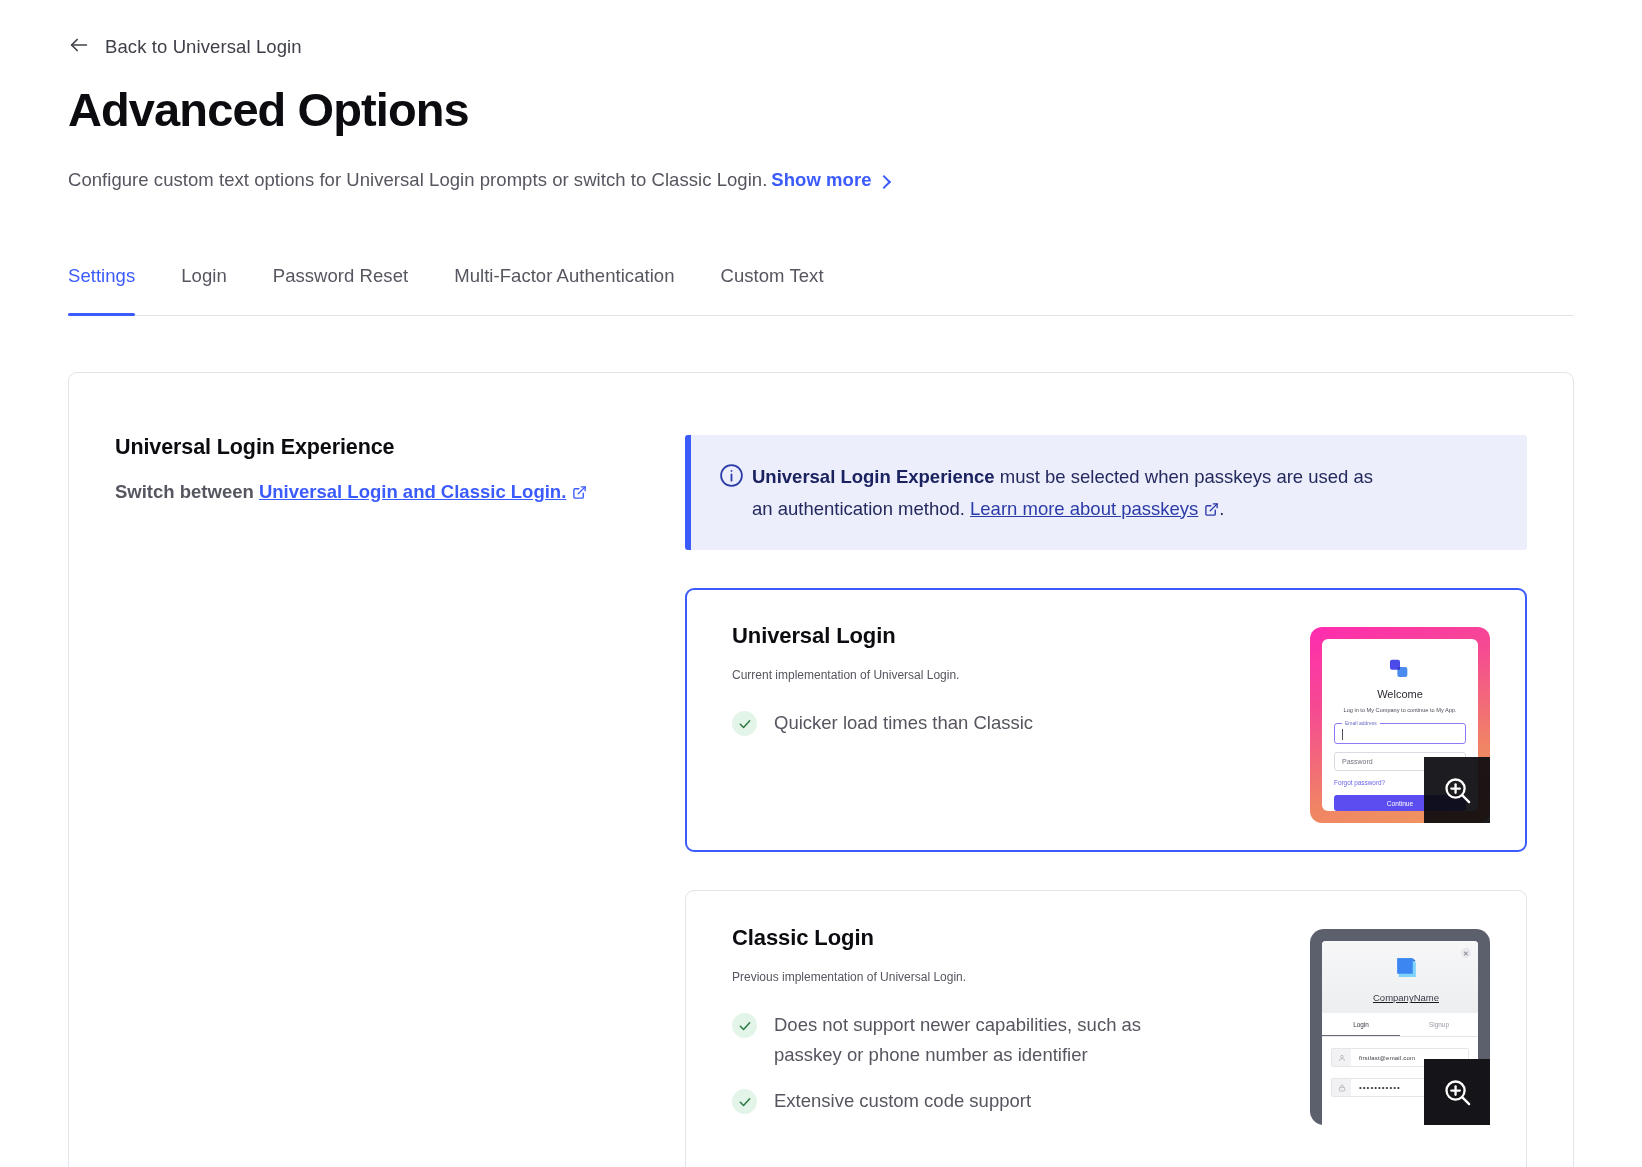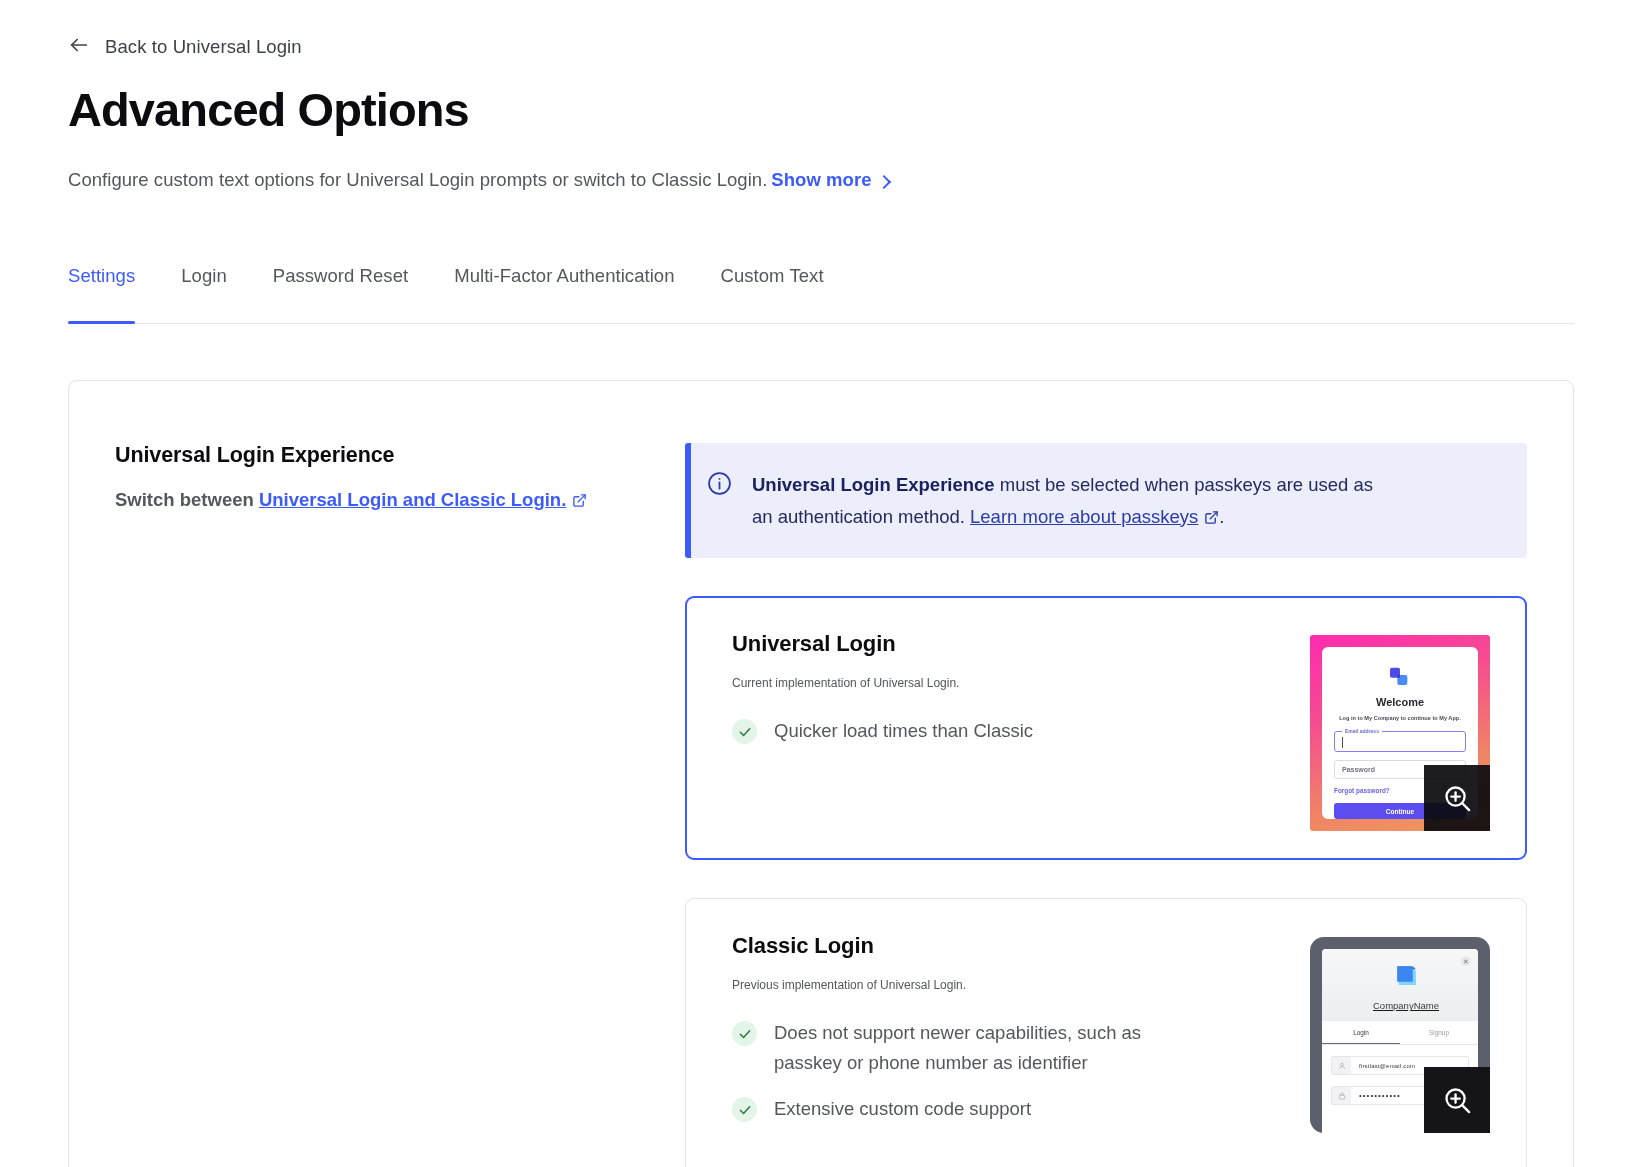--- a/index.html
+++ b/index.html
@@ -52,21 +52,21 @@
   
   .tabs {
     margin-top: 74px;
     display: flex; align-items: flex-end; gap: 0;
     border-bottom: 1px solid #e3e3e8;
     position: relative;
   }
   .tab {
     font-size: 18.5px;
     color: #55565f;
-    padding: 0 0 36px 0;
+    padding: 0 0 28px 0;
     margin-right: 46px;
     cursor: pointer;
     position: relative;
     letter-spacing: .05px;
   }
   .tab:last-child { margin-right: 0; }
   .tab.active { color: #3b5bfd; }
   .tab.active::after {
     content: ""; position: absolute; left: 0; right: 0; bottom: -1px;
     height: 3px; background: #3b5bfd; border-radius: 2px;
@@ -98,22 +98,22 @@
   .ext-icon {
     display: inline-block; vertical-align: -2px; margin-left: 6px;
     width: 15px; height: 15px; color: #3b5bfd;
   }
 
   
   .info-banner {
     background: #eceefb;
     border-left: 6px solid #3b5bfd;
     border-radius: 3px;
-    padding: 26px 28px 26px 16px;
-    display: flex; gap: 20px;
+    padding: 26px 28px 26px 28px;
+    display: flex; gap: 8px;
     align-items: flex-start;
   }
   .info-icon { width: 25px; height: 25px; flex: 0 0 25px; color: #2b3ba8; margin-top: 2px; }
   .info-text {
     font-size: 18.5px; color: #242a5e; line-height: 1.72;
     max-width: 640px;
   }
   .info-text b { font-weight: bold; color: #1b2260; }
   .info-text .inline-link { color: #2b3ba8; }
   .info-text .ext-icon { color: #2b3ba8; }
@@ -153,24 +153,23 @@
   .feature-text { font-size: 18.5px; color: #55565f; line-height: 1.62; max-width: 420px; }
 
   
   .thumb-wrap {
     position: relative; width: 180px; height: 196px; flex: 0 0 180px;
     margin-top: 4px;
   }
   
   .ul-frame {
     position: absolute; inset: 0;
-    border-radius: 3px;
+    border-radius: 12px;
     background: linear-gradient(160deg, #ff2bb0 0%, #f54a92 32%, #f08465 70%, #ef9a5c 100%);
     padding: 12px;
-    font-weight: bold;
   }
   .ul-inner {
     width: 100%; height: 100%;
     background: #fff; border-radius: 6px;
     padding: 14px 12px 0 12px;
     display: flex; flex-direction: column; align-items: center;
     overflow: hidden;
   }
   .ul-logo { width: 24px; height: 22px; margin-top: 6px; }
   .ul-welcome { font-size: 11px; color: #2a2a33; margin-top: 9px; }

